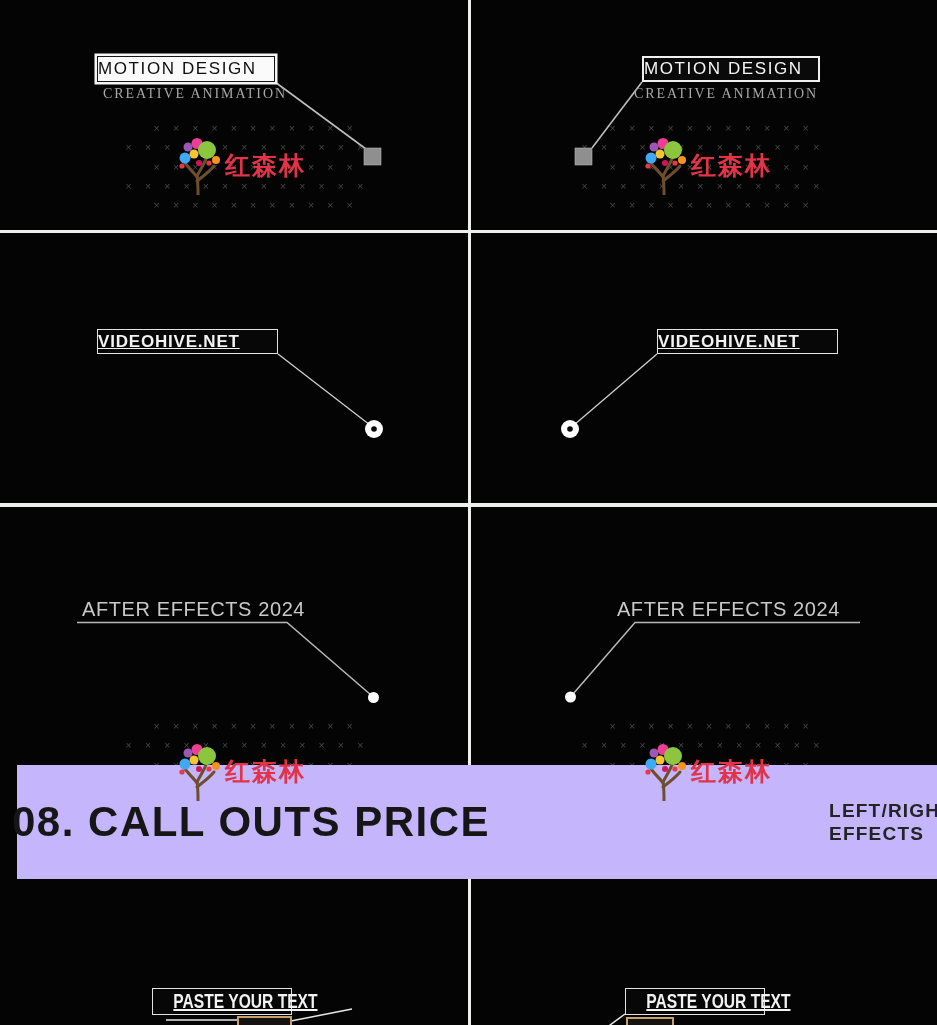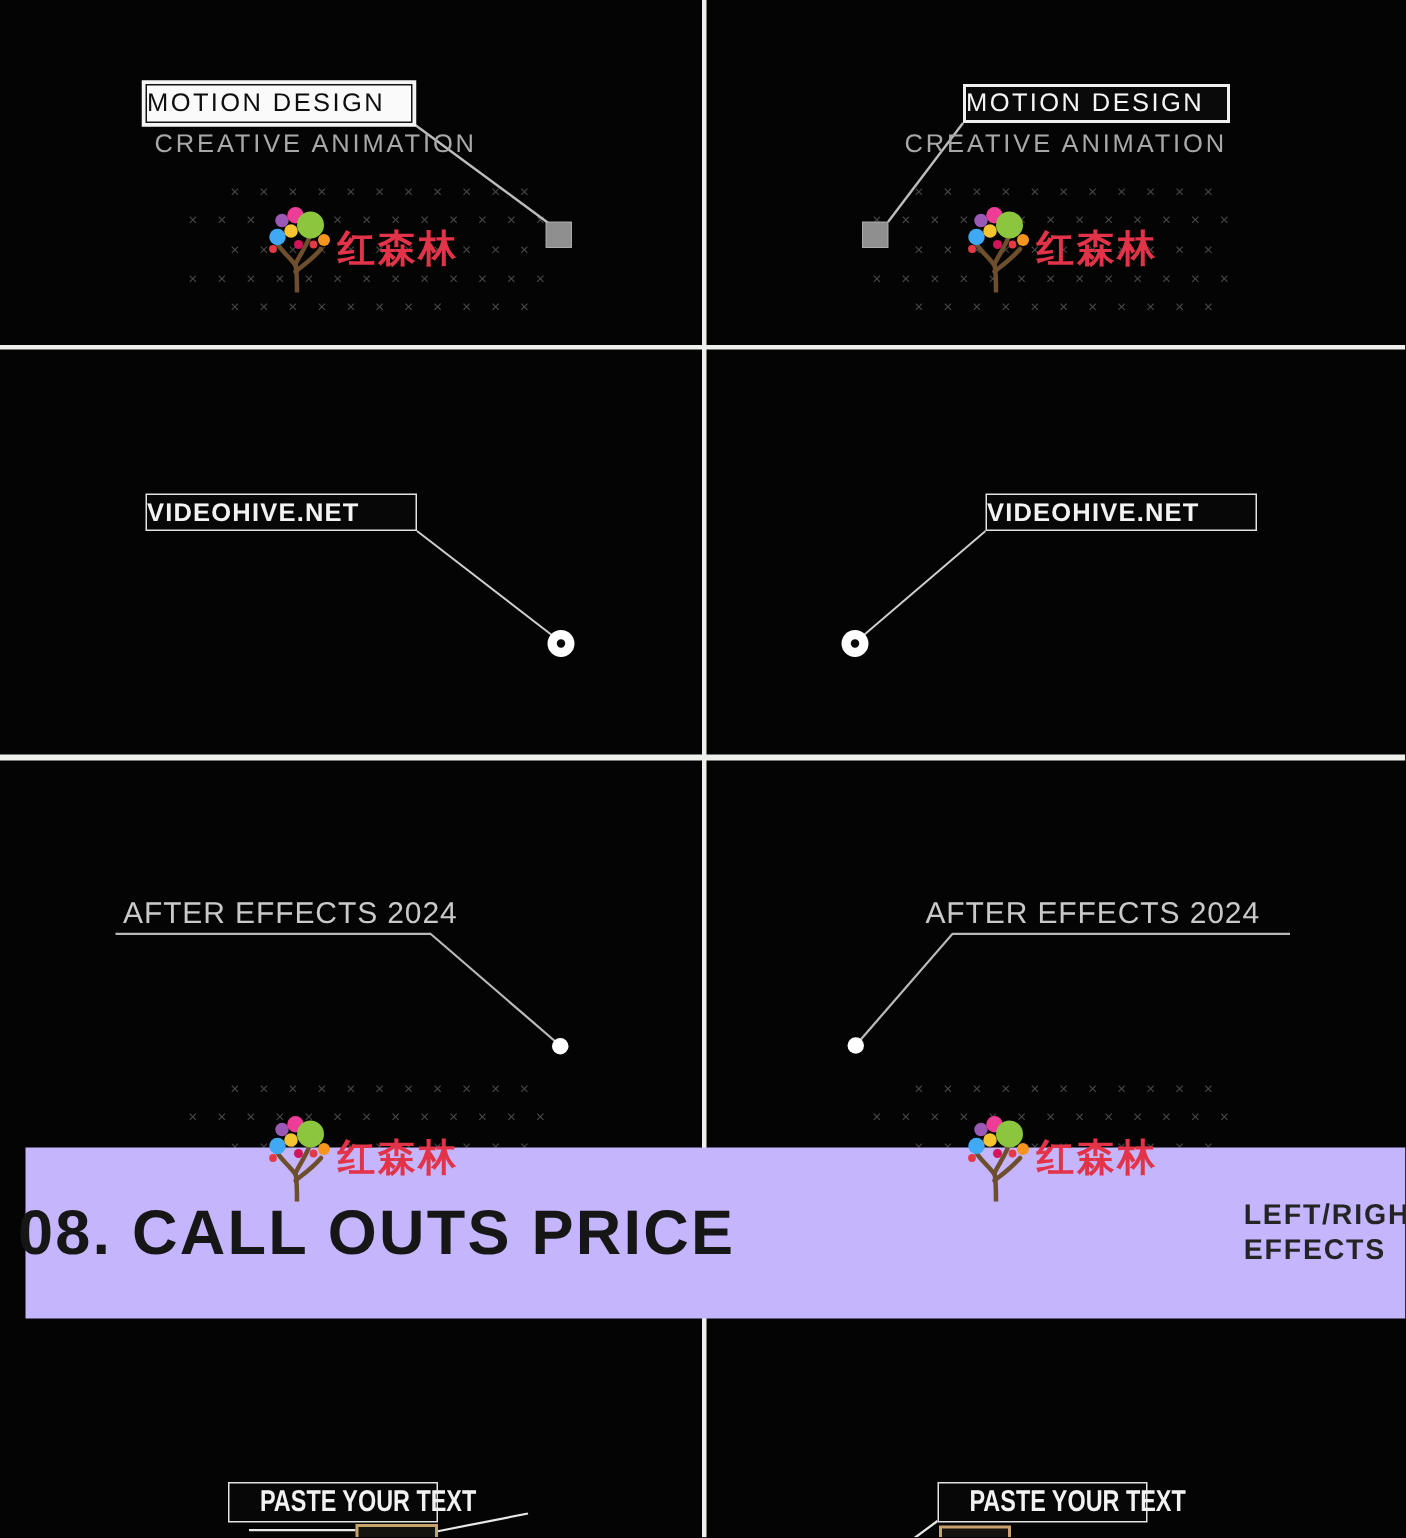--- a/index.html
+++ b/index.html
@@ -10,25 +10,25 @@
   .panel{position:absolute;overflow:hidden;}
   .psvg{position:absolute;left:0;top:0;z-index:3;}
   .divider{position:absolute;background:#eef0ec;z-index:2;}
   .divider.h{left:0;width:937px;height:3.5px;}
   .divider.v{top:0;width:3.5px;height:1025px;}
 
   
   .cbox{position:absolute;display:flex;align-items:center;z-index:3;box-sizing:border-box;}
   .cbox.light{background:#fafafa;border:1.5px solid #141414;box-shadow:0 0 0 2.5px #f5f5f5;color:#0e0e0e;}
   .cbox.dark{background:#0a0a0a;border:2px solid #f0f0f0;color:#f5f5f5;}
-  .cbox.thin{background:#070707;border:1.5px solid #e3e3e3;color:#f2f2f2;}
+  .cbox.thin{background:#070707;border:1.5px solid #e3e3e3;color:#f2f2f2;text-decoration:underline;}
   .cbox .lbl{font-size:17px;letter-spacing:1.6px;white-space:nowrap;}
   .cbox .lbl.bold{font-weight:bold;letter-spacing:.8px;}
   .cbox .lbl.cond{font-weight:bold;font-size:20px;letter-spacing:0;display:inline-block;transform:scaleX(.78);}
-  .subtxt{position:absolute;font-size:17px;letter-spacing:1.9px;color:#a8a8a8;z-index:3;white-space:nowrap;}
+  .subtxt{position:absolute;font-size:14px;letter-spacing:1.9px;color:#a8a8a8;z-index:3;white-space:nowrap;font-family:Liberation Serif, serif;}
   .plainlbl{position:absolute;font-size:20px;letter-spacing:.6px;color:#c9c9c9;z-index:3;white-space:nowrap;}
 
   
   .xpattern{position:absolute;z-index:1;}
   .xrow{height:19.3px;white-space:nowrap;}
   .xrow span{display:inline-block;width:19.3px;text-align:center;color:#484848;font-size:10.5px;line-height:19.3px;}
 
   
   .wm{position:absolute;z-index:6;display:flex;align-items:flex-start;}
   .wm svg{display:block;}

